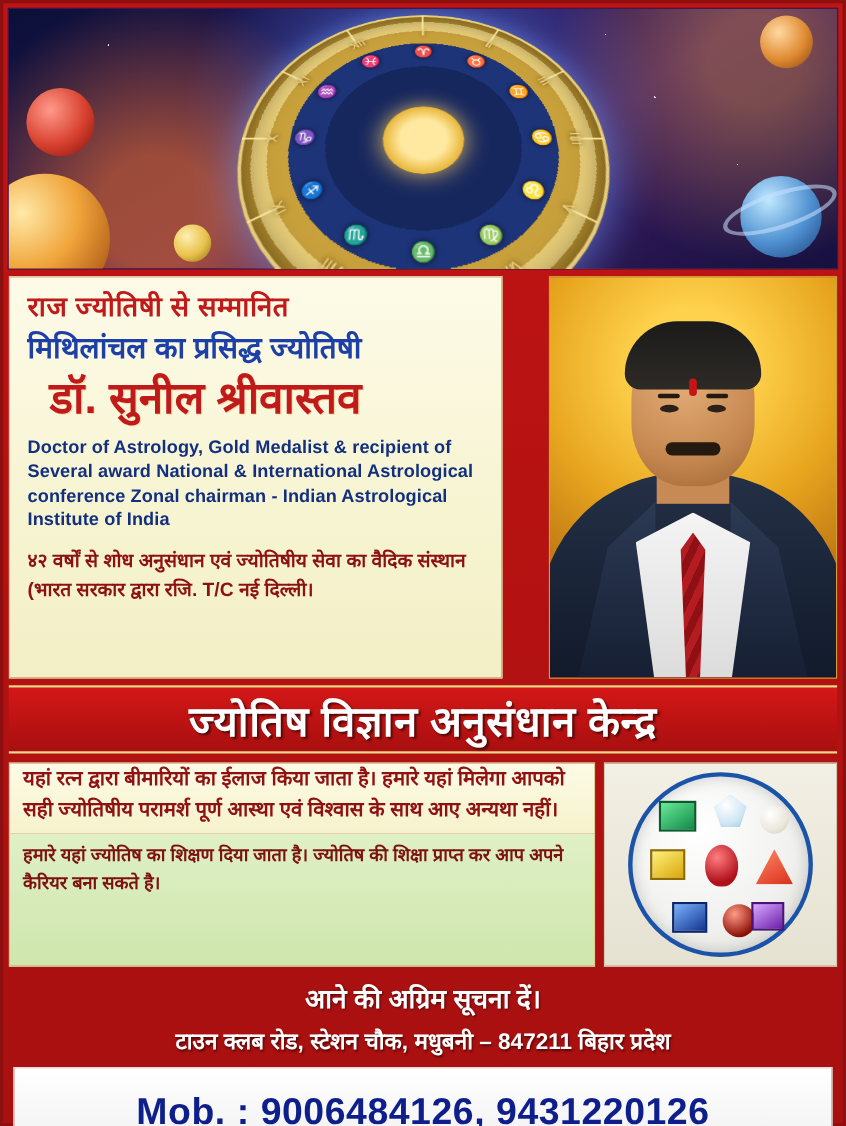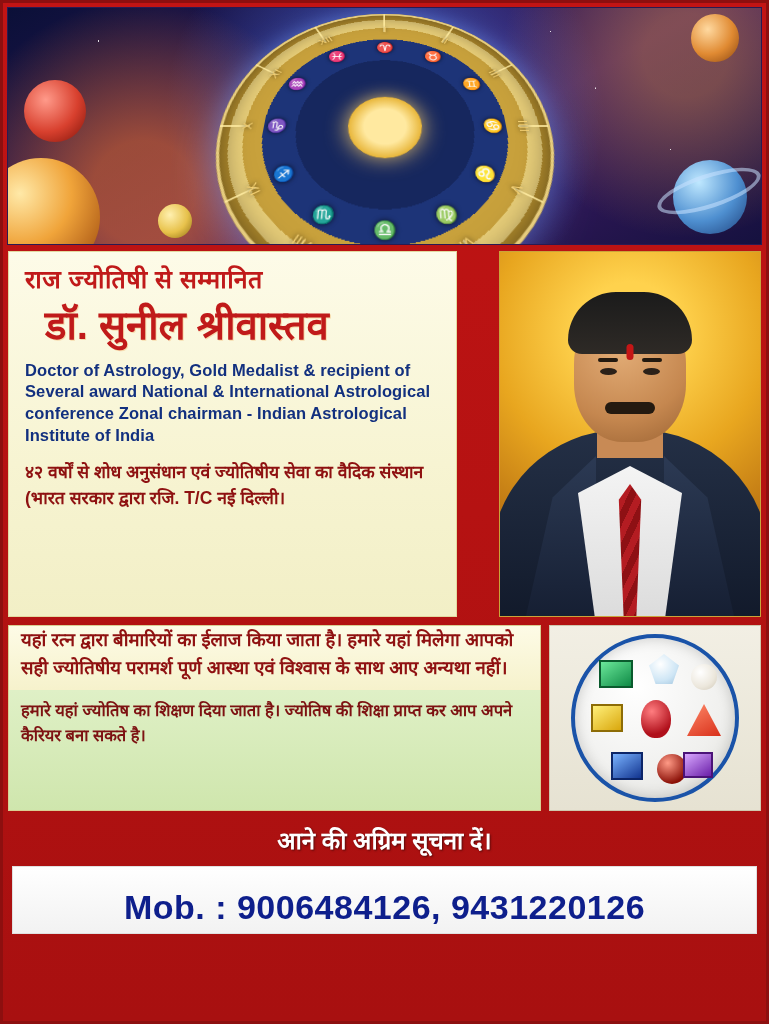--- a/index.html
+++ b/index.html
@@ -326,20 +326,21 @@
           <div class="glyph" style="transform: translate(-50%, -50%) translate(-69px, -119.512px) rotate(330deg);">XII</div>
           <div class="glyph" style="font-size: 16px; transform: translate(-50%, -50%) translate(-54px, -93.5307px);">♓</div>
         </div>
       <div class="sun"></div>
     </div>
   </div>
 
   <div class="row2">
     <div class="honours">
       <div class="ln1">राज ज्योतिषी से सम्मानित</div>
+      <div class="ln2">मिथिलांचल का प्रसिद्ध ज्योतिषी</div>
       <div class="ln3">डॉ. सुनील श्रीवास्तव</div>
       <div class="engblock">Doctor of Astrology, Gold Medalist &amp; recipient of Several award National &amp; International Astrological conference Zonal chairman - Indian Astrological Institute of India</div>
       <div class="hinblock">४२ वर्षों से शोध अनुसंधान एवं ज्योतिषीय सेवा का वैदिक संस्थान (भारत सरकार द्वारा रजि. T/C नई दिल्ली।</div>
     </div>
 
     <div class="photo">
       <div class="shoulders"></div>
       <div class="lapelL"></div>
       <div class="lapelR"></div>
       <div class="shirt"></div>
@@ -349,20 +350,23 @@
       <div class="hair"></div>
       <div class="tilak"></div>
       <div class="brow browL"></div>
       <div class="brow browR"></div>
       <div class="eyeL"></div>
       <div class="eyeR"></div>
       <div class="moustache"></div>
     </div>
   </div>
 
+  <div class="titlebar">
+    <span>ज्योतिष विज्ञान अनुसंधान केन्द्र</span>
+  </div>
 
   <div class="row4">
     <div class="services">
       <div class="svc-top">यहां रत्न द्वारा बीमारियों का ईलाज किया जाता है। हमारे यहां मिलेगा आपको सही ज्योतिषीय परामर्श पूर्ण आस्था एवं विश्वास के साथ आए अन्यथा नहीं।</div>
       <div class="svc-bot">हमारे यहां ज्योतिष का शिक्षण दिया जाता है। ज्योतिष की शिक्षा प्राप्त कर आप अपने कैरियर बना सकते है।</div>
     </div>
     <div class="gems">
       <div class="gemplate">
         <div class="gem g-emerald"></div>
         <div class="gem g-diamond"></div>
@@ -372,16 +376,17 @@
         <div class="gem g-coral"></div>
         <div class="gem g-sapphire"></div>
         <div class="gem g-garnet"></div>
         <div class="gem g-amethyst"></div>
       </div>
     </div>
   </div>
 
   <div class="footer">
     <div class="f-notice">आने की अग्रिम सूचना दें।</div>
+    <div class="f-address">टाउन क्लब रोड, स्टेशन चौक, मधुबनी – 847211 बिहार प्रदेश</div>
     <div class="f-mobile">Mob. : 9006484126, 9431220126</div>
   </div>
 
 </div>
 
 </body></html>

